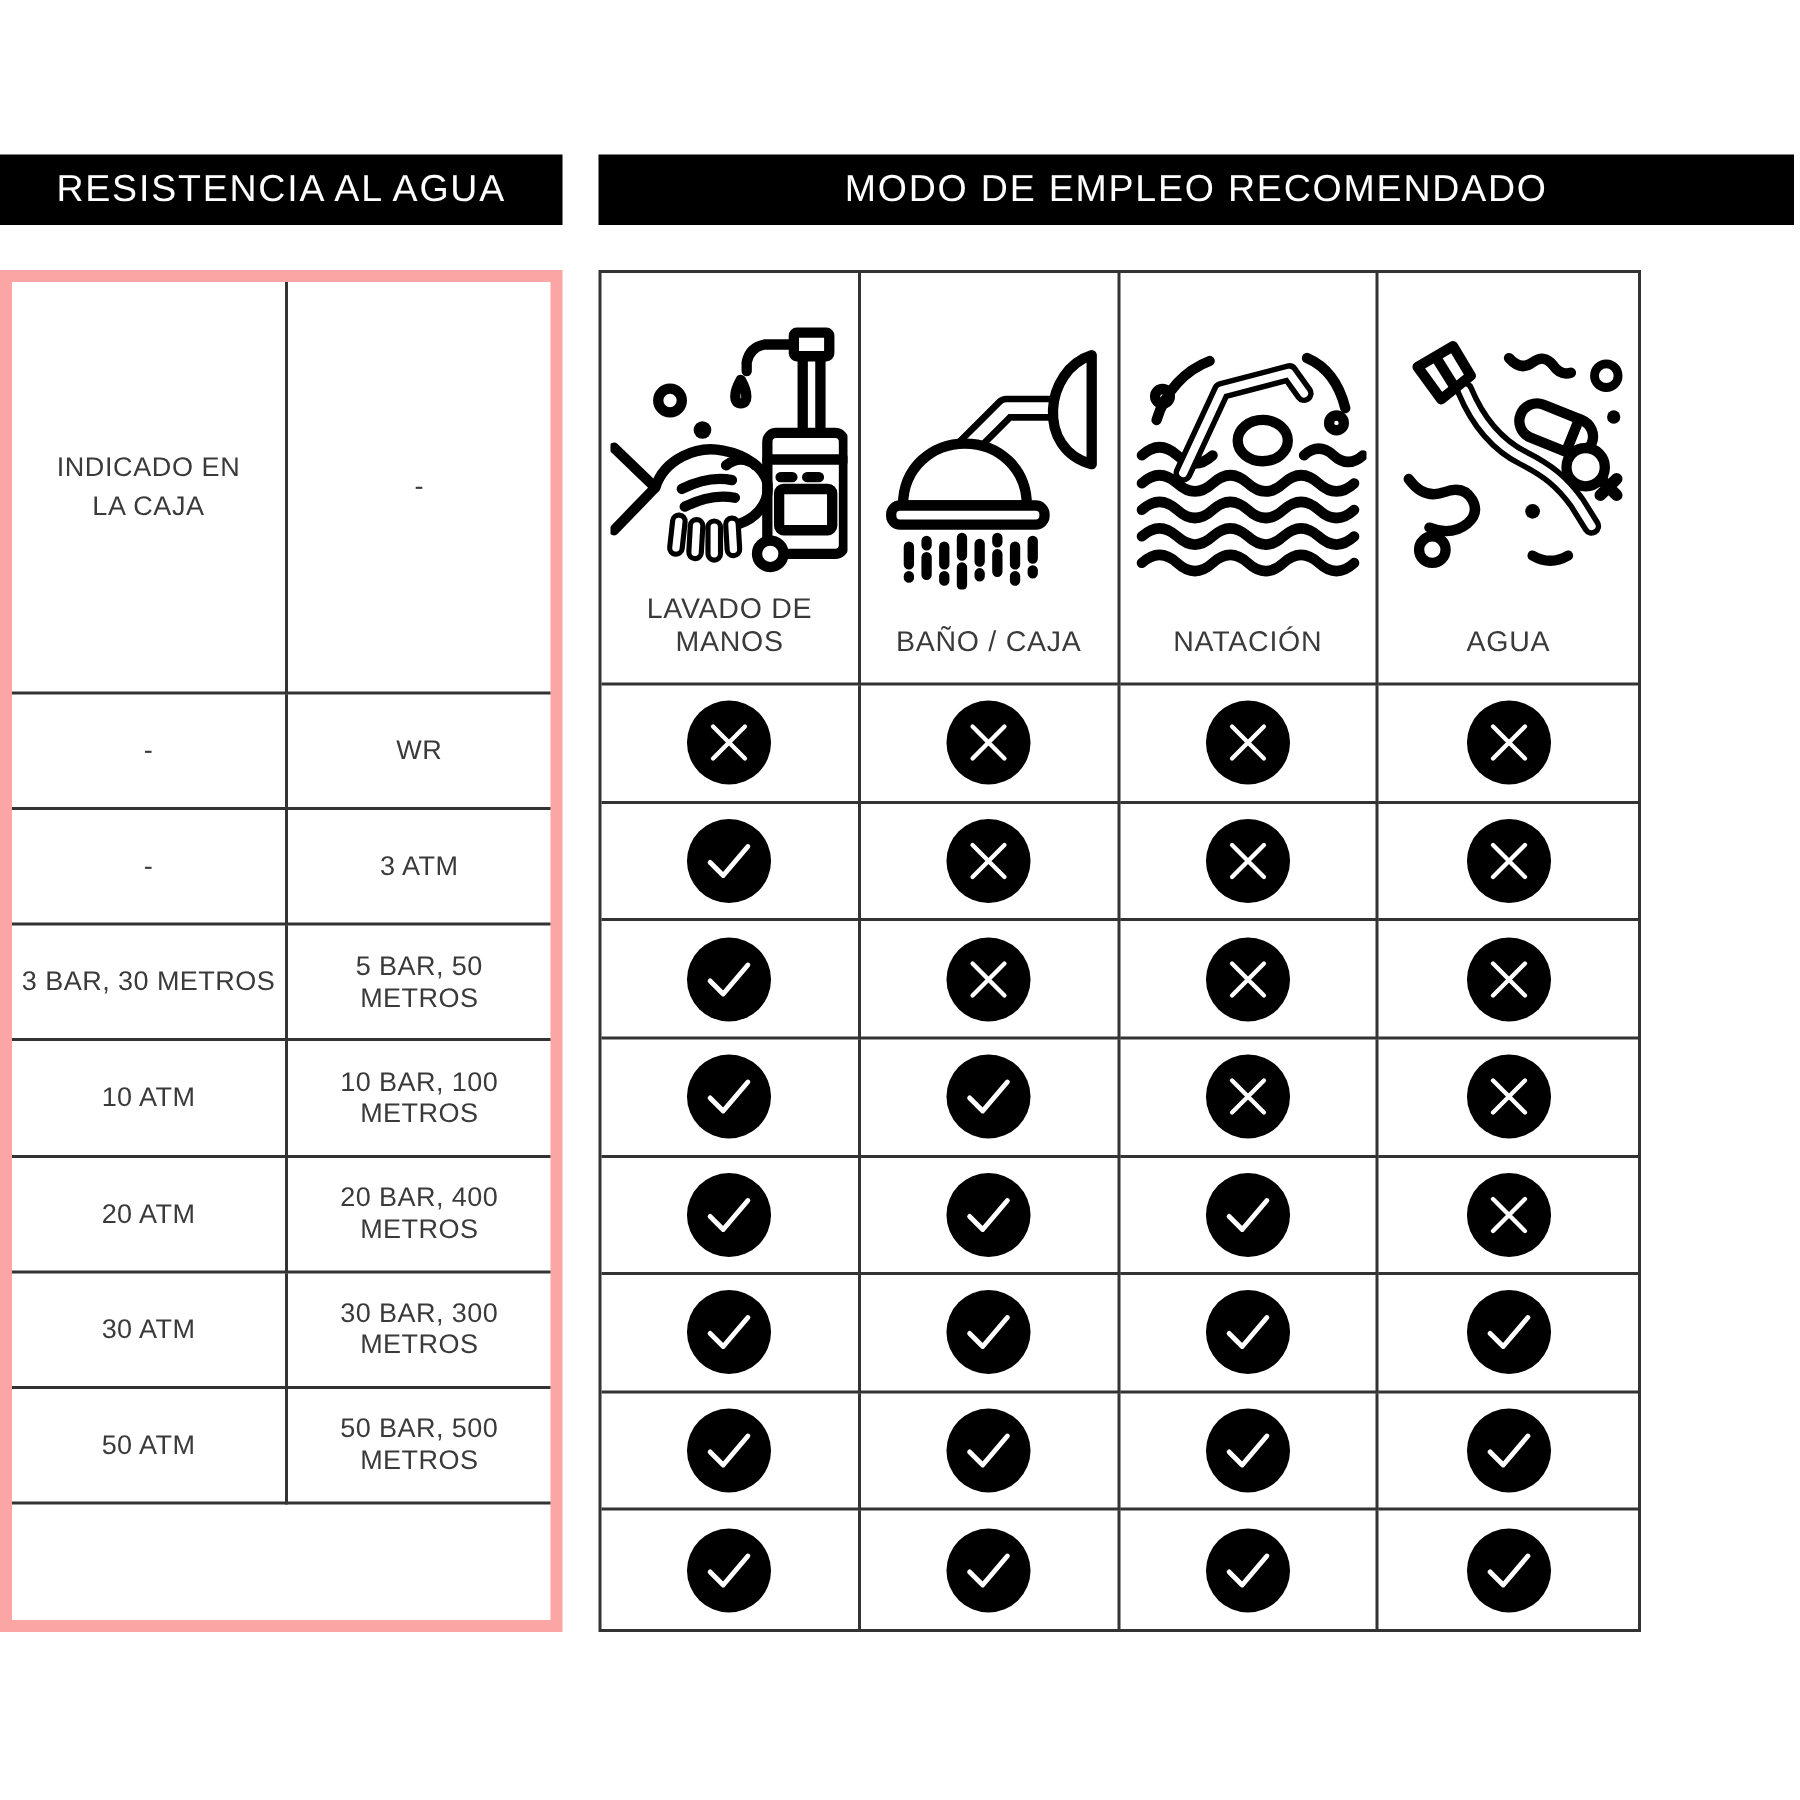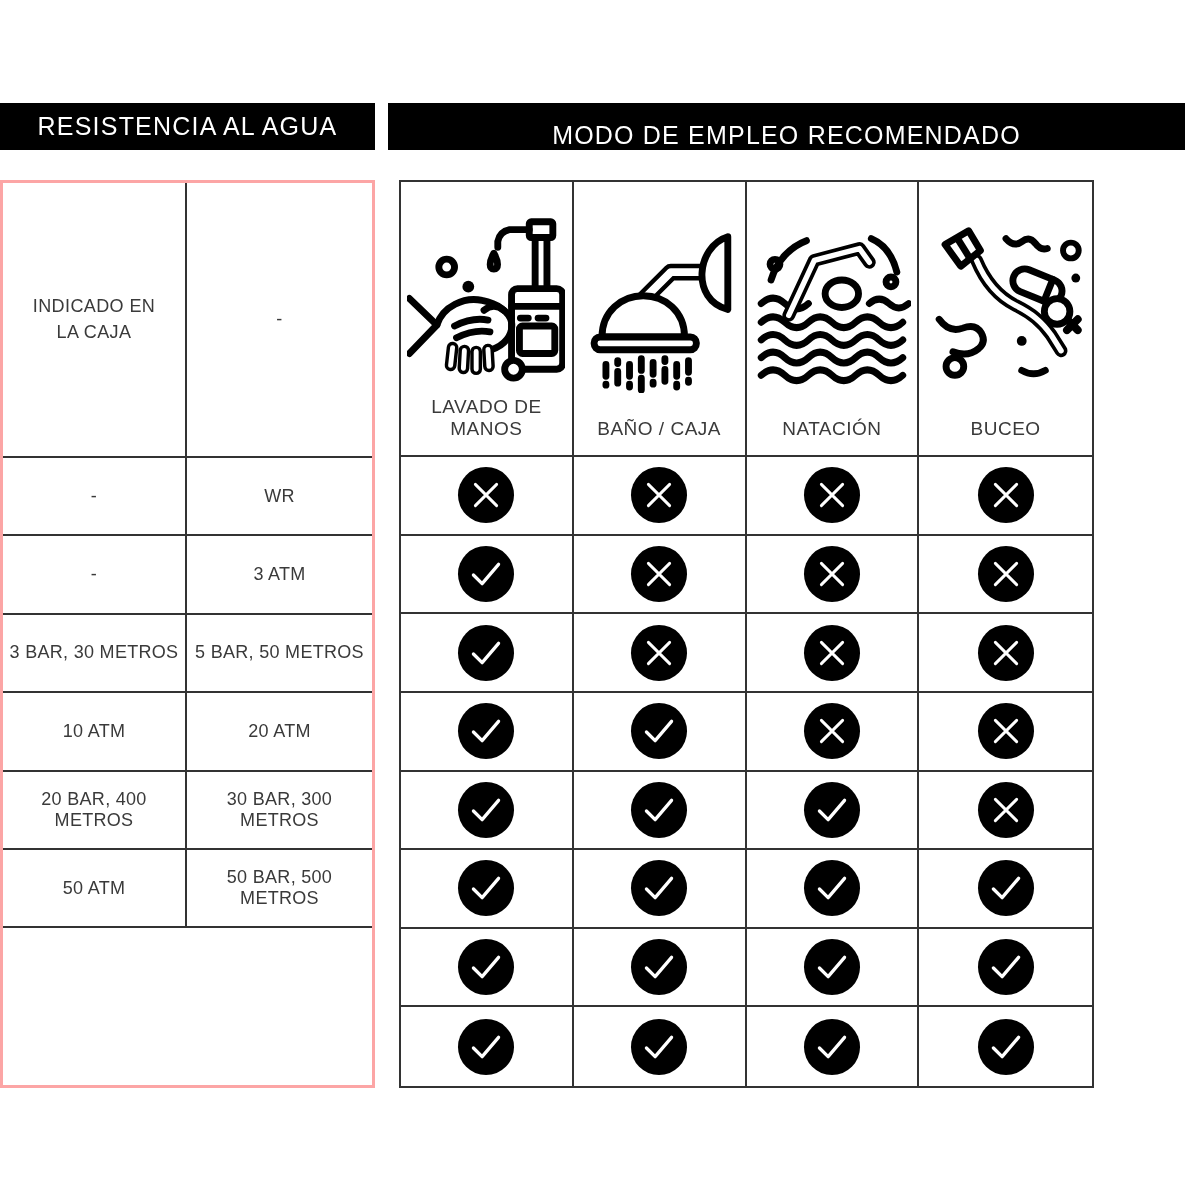--- a/index.html
+++ b/index.html
@@ -6,25 +6,25 @@
   body{
     width:1200px;height:1200px;position:relative;background:#ffffff;
     font-family:"Liberation Sans", sans-serif;color:#3a3a3a;overflow:hidden;
   }
   .bar{
     position:absolute;top:103px;height:47px;background:#000;color:#fff;
     display:flex;align-items:center;justify-content:center;
     font-size:25px;letter-spacing:1.2px;white-space:nowrap;
   }
   .bar-left{left:0;width:375px;justify-content:center;}
-  .bar-right{left:388px;width:797px;align-items:flex-end;}
+  .bar-right{left:399px;width:797px;}
 
   .ltable{
     position:absolute;left:0;top:180px;width:375px;height:908px;box-sizing:border-box;
-    border:3px solid #fca5a5;display:grid;
+    border:8px solid #fca5a5;display:grid;
     grid-template-columns:184px 1fr;
     grid-template-rows:275px repeat(8,1fr);
   }
   .rtable{
     position:absolute;left:399px;top:180px;width:695px;height:908px;box-sizing:border-box;
     border:2px solid #333;display:grid;
     grid-template-columns:repeat(4,1fr);
     grid-template-rows:275px repeat(8,1fr);
   }
   .lc,.rc{
@@ -78,22 +78,24 @@
   <div class="lc lhead">INDICADO EN LA CAJA</div>
 
   <div class="lc lval">-</div>
   <div class="lc lval">-</div>
   <div class="lc lval">WR</div>
   <div class="lc lval">-</div>
   <div class="lc lval">3 ATM</div>
   <div class="lc lval">3 BAR, 30 METROS</div>
   <div class="lc lval">5 BAR, 50 METROS</div>
   <div class="lc lval">10 ATM</div>
+  <div class="lc lval">10 BAR, 100 METROS</div>
   <div class="lc lval">20 ATM</div>
   <div class="lc lval">20 BAR, 400 METROS</div>
+  <div class="lc lval">30 ATM</div>
   <div class="lc lval">30 BAR, 300 METROS</div>
   <div class="lc lval">50 ATM</div>
   <div class="lc lval">50 BAR, 500 METROS</div>
 </div>
 
 <div class="rtable">
 
   <div class="rc rhead">
     <div class="icon-wrap">
       <svg width="158" height="172" viewBox="0 0 160 175">
@@ -189,21 +191,21 @@
           <path d="M18 24 L42 10 L54 30 L34 46 Z"></path>
           <path d="M32 20 L42 36"></path>
           <g transform="rotate(22 112 66)">
             <rect class="fw" x="86" y="54" width="52" height="24" rx="12"></rect>
             <path d="M124 54 V78"></path>
           </g>
           <circle class="fw" cx="132" cy="92" r="13"></circle>
         </g>
       </svg>
     </div>
-    <div class="col-label">BUCEO</div>
+    <div class="col-label">AGUA</div>
   </div>
 
   <div class="rc">
       <div class="mark no">
         <svg viewBox="0 0 60 60">
           <circle cx="30" cy="30" r="29"></circle>
           <path class="ck" d="M17 31 L26 40 L43 20"></path>
           <path class="cr" d="M19 19 L41 41 M41 19 L19 41"></path>
         </svg>
       </div>

